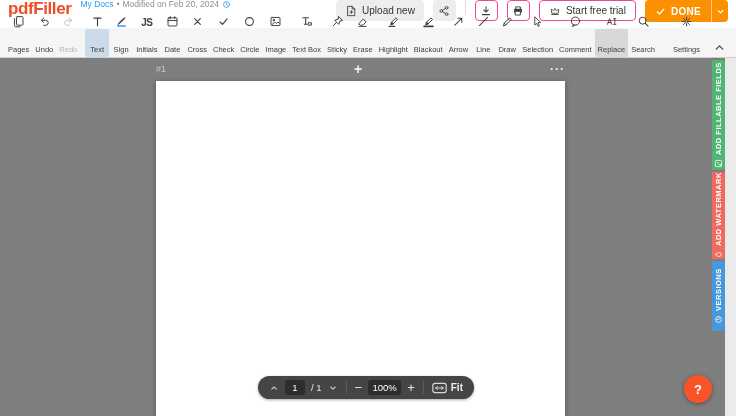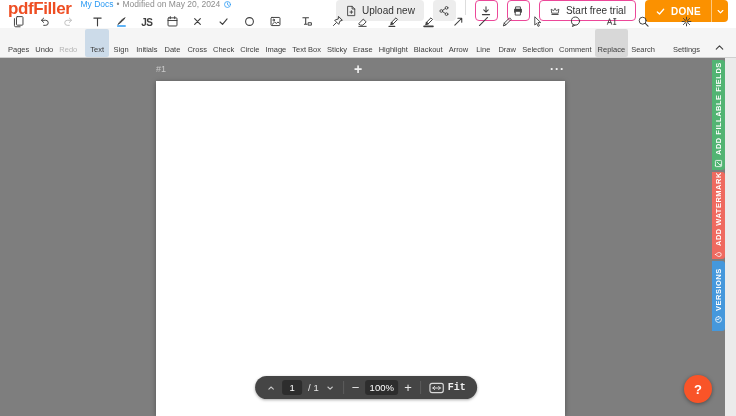--- a/index.html
+++ b/index.html
@@ -65,37 +65,37 @@
   .tab-ic svg { width:9px; height:9px; stroke:#fff; stroke-width:1.4; transform:rotate(90deg); }
 
   
   .pager { position:absolute; left:366px; bottom:17px; transform:translateX(-50%); height:23px; background:#454545; border-radius:12px; display:flex; align-items:center; gap:6px; padding:0 11px; box-shadow:0 1px 3px rgba(0,0,0,.35); }
   .pager .chev svg { width:10px; height:10px; }
   .pg-box { background:#2d2d2d; border-radius:3px; min-width:20px; height:15px; display:flex; align-items:center; justify-content:center; font-size:9.5px; color:#fff; padding:0 3px; }
   .zoom-box { min-width:33px; }
   .pg-of { font-size:9.5px; color:#e8e8e8; }
   .pg-sign { font-size:13px; color:#e9e9e9; line-height:1; }
   .pager .sep { width:1px; height:13px; background:#5d5d5d; margin:0 2px; }
-  .fit { display:flex; gap:4px; font-size:10px; font-weight:600; color:#f0f0f0;font-family:Liberation Mono, monospace; }
+  .fit { display:flex; gap:4px; font-size:10px; font-weight:600; color:#f0f0f0; }
   .fit svg { width:15px; height:12px; }
 
   .help-btn { position:absolute; right:24px; bottom:13px; width:28px; height:28px; border-radius:50%; background:#f95428; color:#fff; font-size:13px; font-weight:700; display:flex; align-items:center; justify-content:center; box-shadow:0 1px 4px rgba(0,0,0,.4); }
 </style>
 </head>
 <body>
 
 <div class="app" data-name="pdffiller-app">
 
   <header data-name="app-header">
     <div class="logo" data-name="pdffiller-logo">pdfFiller</div>
     <div class="doc-meta" data-name="document-meta">
       <div class="doc-sub" data-name="document-subtitle-row">
         <a class="link" data-name="my-docs-link">My Docs</a>
         <span data-name="separator-dot">•</span>
-        <span data-name="modified-text">Modified on May 20, 2024</span>
+        <span data-name="modified-text">Modified on Feb 20, 2024</span>
         <span class="ic ic-9" data-name="history-clock-icon">
             <svg viewBox="0 0 16 16">
               <circle cx="8" cy="8" r="5.3" stroke="#2b9af3" stroke-width="1.4"></circle>
               <path d="M8 5.2 V8.2 L10.1 9.5" stroke="#2b9af3" stroke-width="1.4"></path>
             </svg>
           </span>
       </div>
     </div>
     <div class="spacer" data-name="header-spacer"></div>
     <button class="btn" data-name="upload-new-button">

